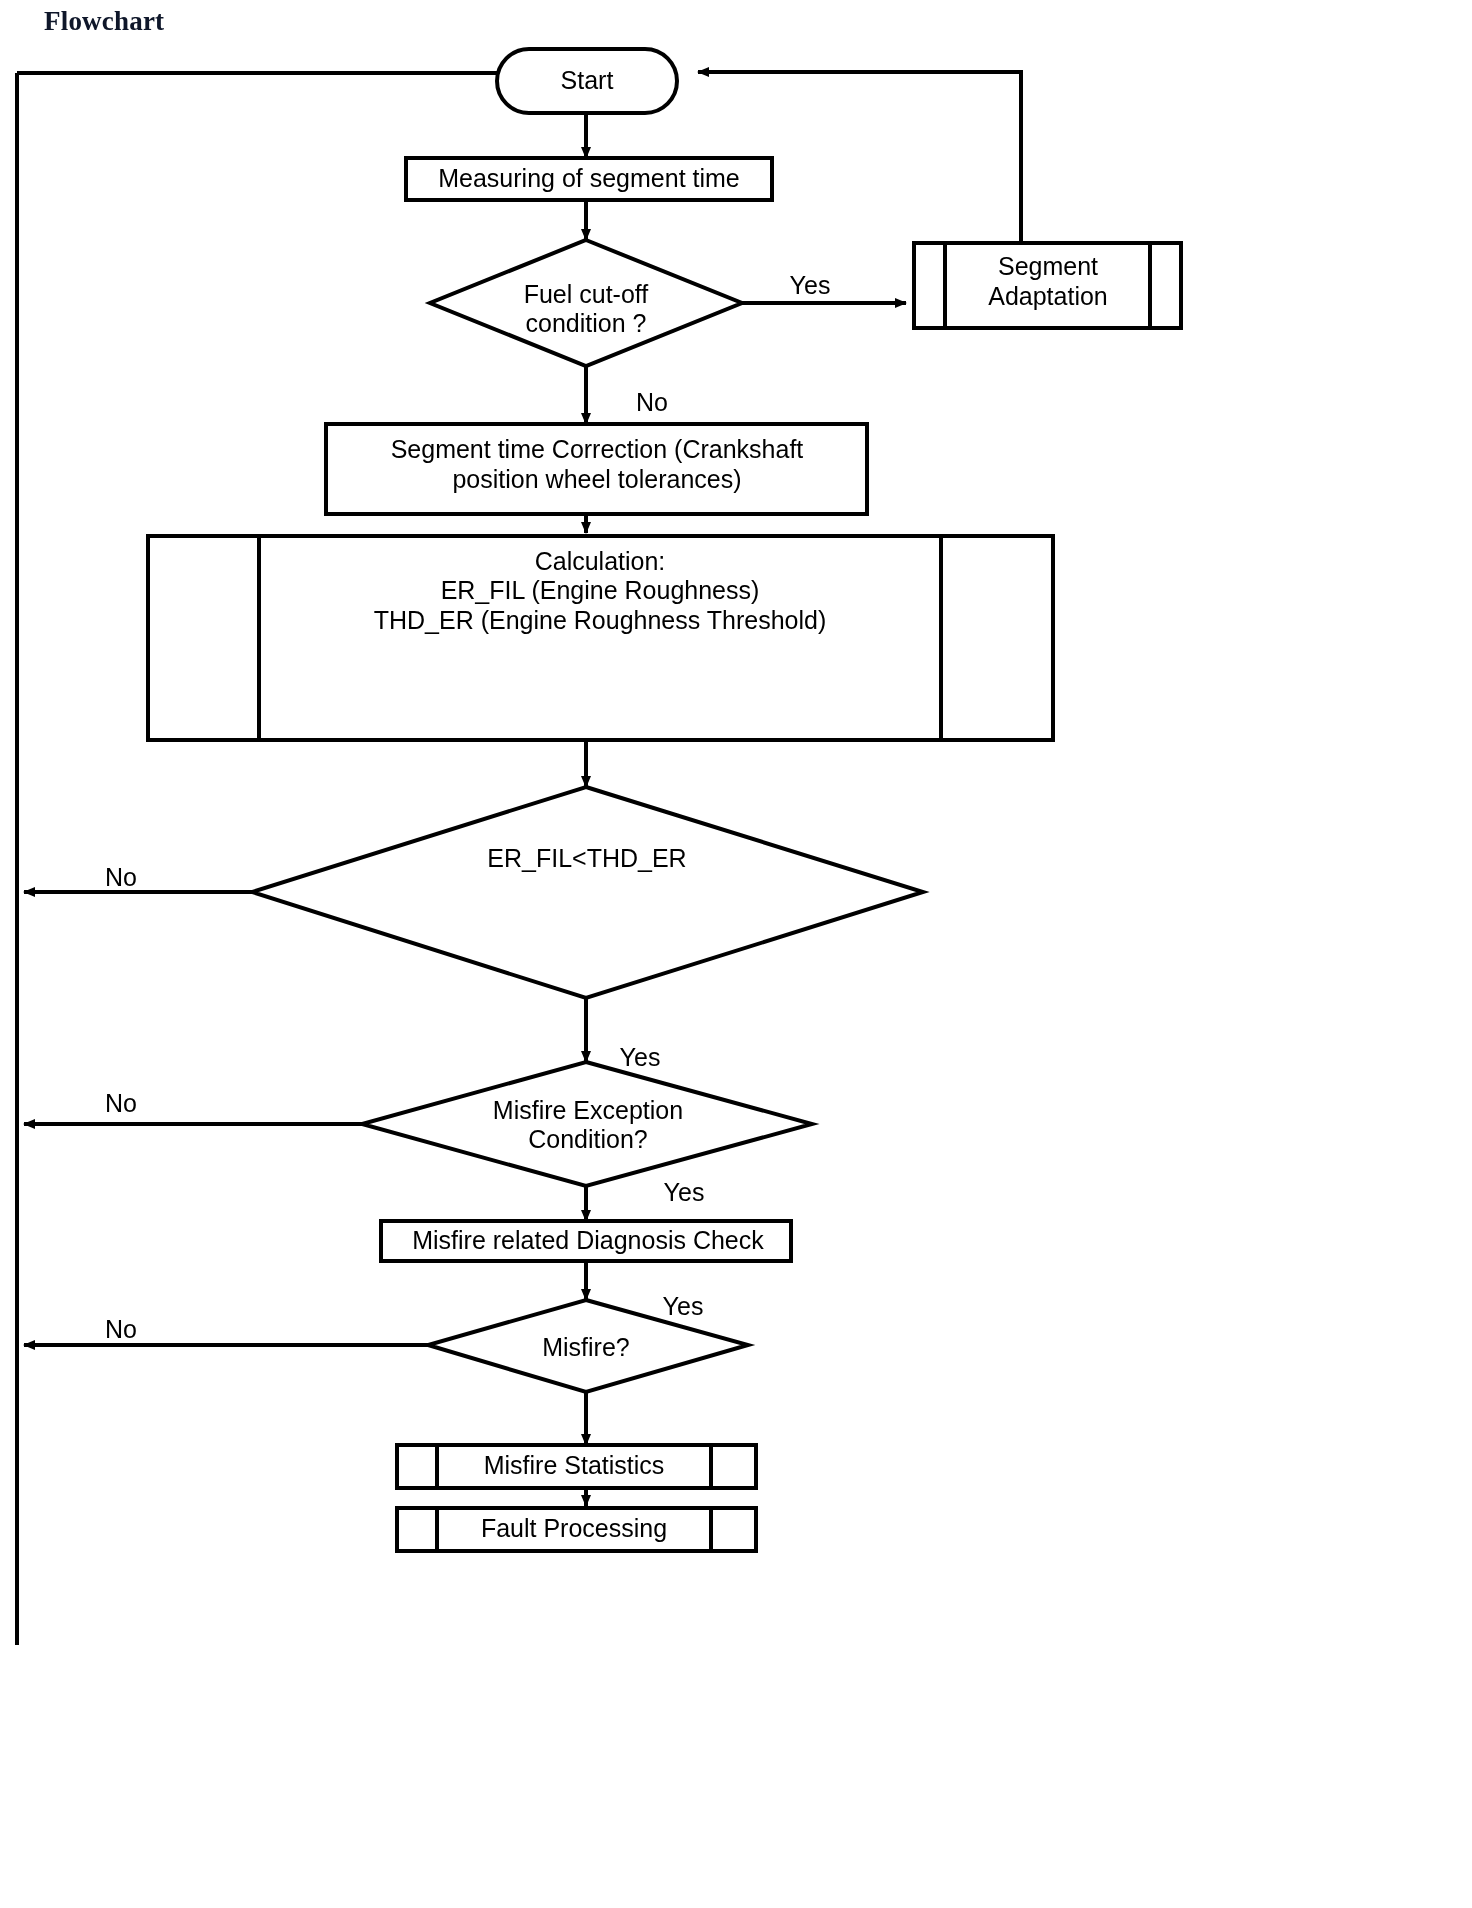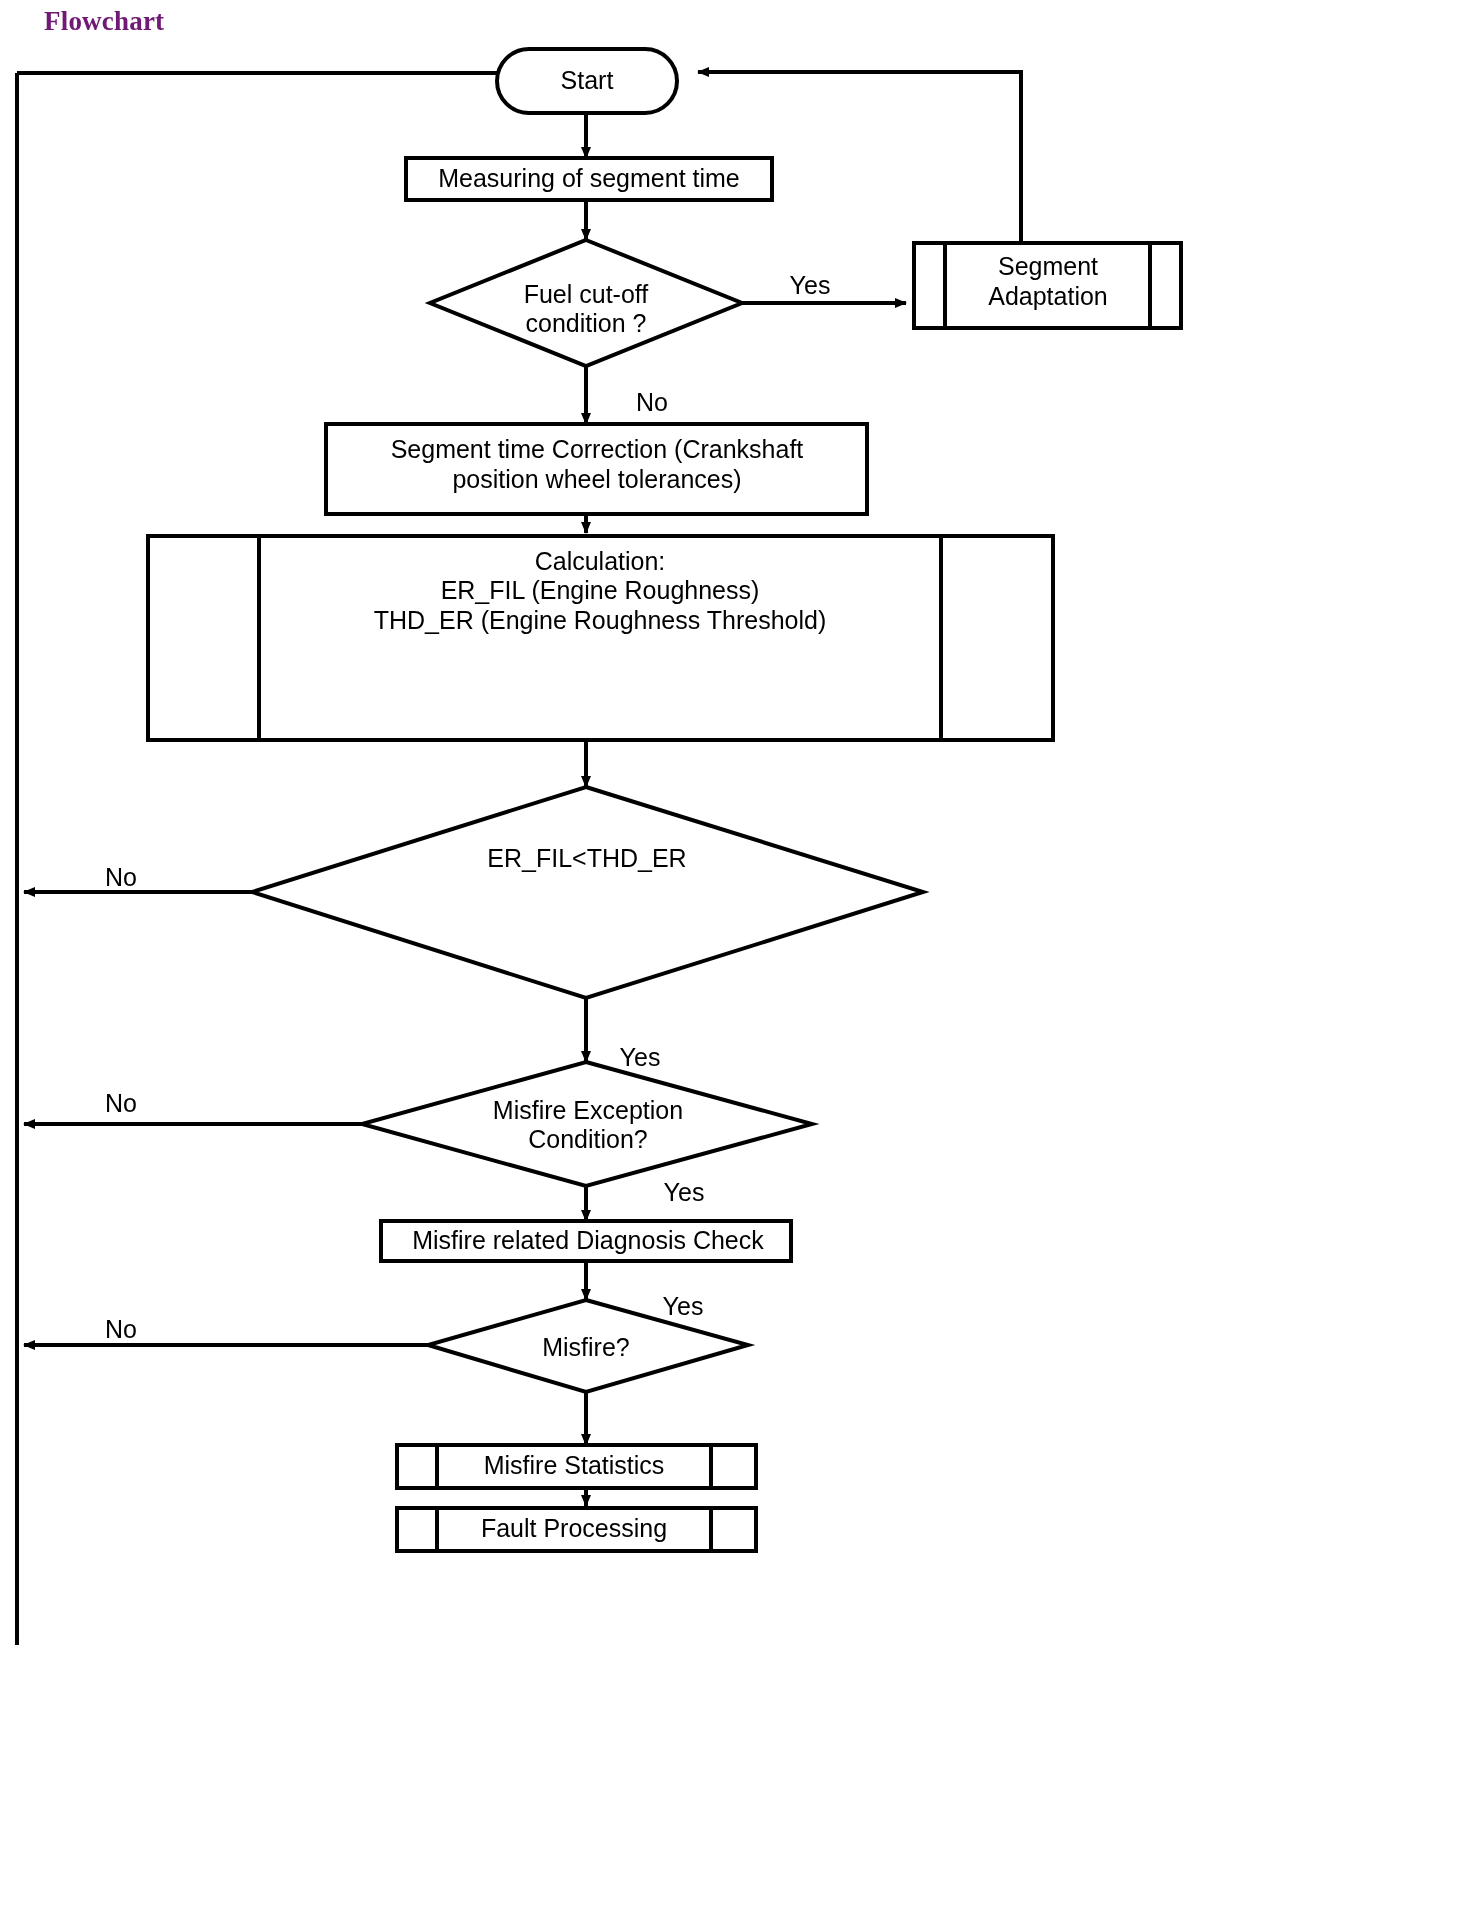--- a/index.html
+++ b/index.html
@@ -19,21 +19,21 @@
     background: #ffffff;
     overflow: hidden;
   }
   #chart-title {
     position: absolute;
     left: 44px;
     top: 6px;
     font-family: "Liberation Serif", serif;
     font-weight: bold;
     font-size: 27px;
-    color: #701a75;
+    color: #0f172a;
     letter-spacing: 0.2px;
   }
   svg#flow {
     position: absolute;
     left: 0;
     top: 0;
     width: 1472px;
     height: 1908px;
   }
   .shape-stroke {

